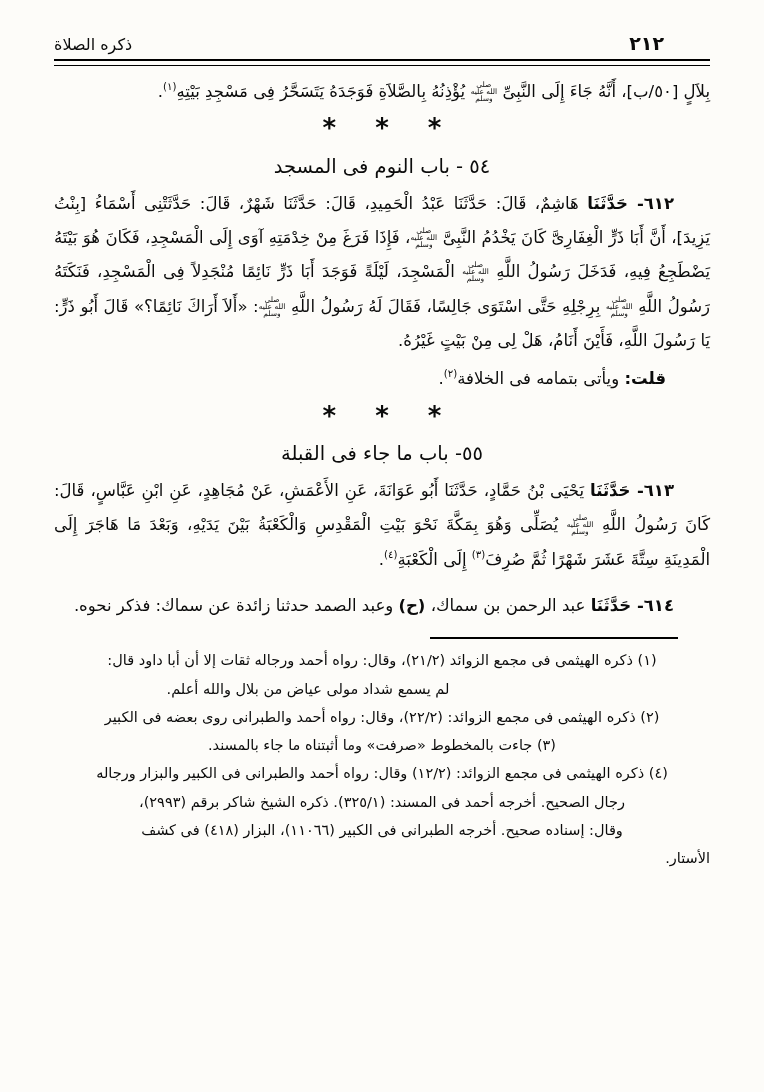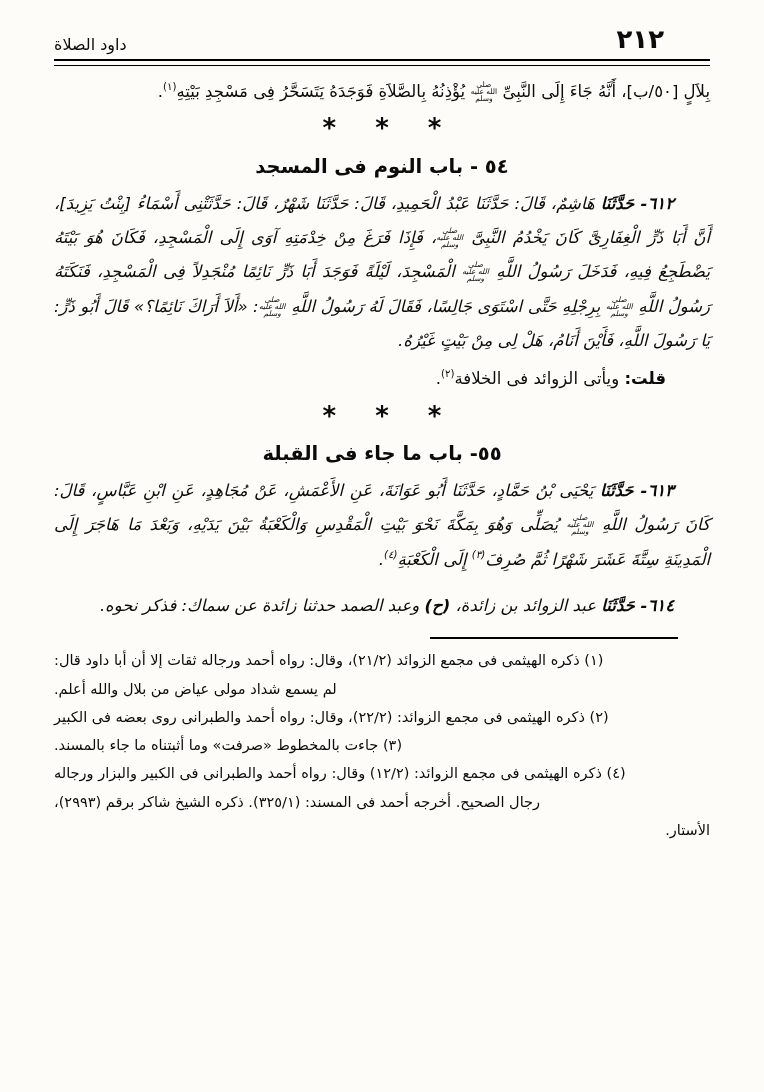--- a/index.html
+++ b/index.html
@@ -22,57 +22,57 @@
   }
   
   .page-header {
     display: flex;
     justify-content: space-between;
     align-items: flex-end;
     height: 30px;
   }
   .page-number {
     font-weight: bold;
-    font-size: 26px;
+    font-size: 19px;
     margin-right: 46px;
     letter-spacing: 2px;
   }
   .book-title {
     font-size: 16px;
   }
   .double-rule {
     margin-top: 5px;
     height: 4px;
     border-top: 2.6px solid #000;
     border-bottom: 1.4px solid #000;
   }
   
   .body-text {
     font-size: 16.5px;
     line-height: 2.08;
     text-align: justify;
   }
   .para { margin: 0; }
   .intro-line { margin-top: 9px; }
-  .hadith { text-indent: 36px; margin-top: 2px; font-style: italic; }
+  .hadith { text-indent: 36px; margin-top: 2px; }
   .hadith-614 { margin-top: 12px; }
   .comment { text-indent: 44px; margin-top: 4px; }
   .stars {
     text-align: center;
     text-indent: 0;
     font-size: 26px;
     font-weight: bold;
     word-spacing: 30px;
     line-height: 1.2;
     margin: 4px 0 2px 0;
   }
   .chapter-title {
     text-align: center;
     font-size: 19.5px;
-    font-weight: bold;
+    font-weight: normal;
     margin: 7px 0 6px 0;
     line-height: 1.5;
   }
   .b { font-weight: bold; }
   .sup {
     font-size: 0.62em;
     vertical-align: 7px;
     line-height: 0;
   }
   .saw {
@@ -91,57 +91,57 @@
     margin-top: 14px;
     font-size: 14.5px;
     line-height: 1.95;
   }
   .fn-rule {
     width: 248px;
     border-top: 2px solid #000;
     margin: 0 32px 7px auto;
   }
   .fn-line {
-    text-align: left;
+    text-align: center;
   }
   .fn-cont-deep { padding-right: 148px; }
   .fn-cont { padding-right: 62px; }
   .fn-last-left { text-align: right; }
 </style>
 </head>
 <body>
 
 <div class="page">
 
   <header class="page-header">
     <div class="page-number">٢١٢</div>
-    <div class="book-title">داود الصلاة</div>
+    <div class="book-title">ذكره الصلاة</div>
   </header>
 
   <div class="double-rule"></div>
 
   <main class="body-text">
 
     <p class="para intro-line"><span>بِلاَلٍ [٥٠/ب]، أَنَّهُ جَاءَ إِلَى النَّبِىِّ </span><span class="saw">صلى الله عليه وسلم</span><span> يُؤْذِنُهُ بِالصَّلاَةِ فَوَجَدَهُ يَتَسَحَّرُ فِى مَسْجِدِ بَيْتِهِ</span><span class="sup">(١)</span><span>.</span></p>
 
     <div class="stars">* * *</div>
 
     <h2 class="chapter-title">٥٤ - باب النوم فى المسجد</h2>
 
     <p class="para hadith"><span class="b">٦١٢- حَدَّثَنَا</span><span> هَاشِمٌ، قَالَ: حَدَّثَنَا عَبْدُ الْحَمِيدِ، قَالَ: حَدَّثَنَا شَهْرٌ، قَالَ: حَدَّثَتْنِى أَسْمَاءُ [بِنْتُ يَزِيدَ]، أَنَّ أَبَا ذَرٍّ الْغِفَارِىَّ كَانَ يَخْدُمُ النَّبِىَّ </span><span class="saw">صلى الله عليه وسلم</span><span>، فَإِذَا فَرَغَ مِنْ خِدْمَتِهِ آوَى إِلَى الْمَسْجِدِ، فَكَانَ هُوَ بَيْتَهُ يَضْطَجِعُ فِيهِ، فَدَخَلَ رَسُولُ اللَّهِ </span><span class="saw">صلى الله عليه وسلم</span><span> الْمَسْجِدَ، لَيْلَةً فَوَجَدَ أَبَا ذَرٍّ نَائِمًا مُنْجَدِلاً فِى الْمَسْجِدِ، فَنَكَتَهُ رَسُولُ اللَّهِ </span><span class="saw">صلى الله عليه وسلم</span><span> بِرِجْلِهِ حَتَّى اسْتَوَى جَالِسًا، فَقَالَ لَهُ رَسُولُ اللَّهِ </span><span class="saw">صلى الله عليه وسلم</span><span>: «أَلاَ أَرَاكَ نَائِمًا؟» قَالَ أَبُو ذَرٍّ: يَا رَسُولَ اللَّهِ، فَأَيْنَ أَنَامُ، هَلْ لِى مِنْ بَيْتٍ غَيْرُهُ.</span></p>
 
-    <p class="para comment"><span class="b">قلت:</span><span> ويأتى الزوائد فى الخلافة</span><span class="sup">(٢)</span><span>.</span></p>
+    <p class="para comment"><span class="b">قلت:</span><span> ويأتى بتمامه فى الخلافة</span><span class="sup">(٢)</span><span>.</span></p>
 
     <div class="stars">* * *</div>
 
     <h2 class="chapter-title">٥٥- باب ما جاء فى القبلة</h2>
 
     <p class="para hadith"><span class="b">٦١٣- حَدَّثَنَا</span><span> يَحْيَى بْنُ حَمَّادٍ، حَدَّثَنَا أَبُو عَوَانَةَ، عَنِ الأَعْمَشِ، عَنْ مُجَاهِدٍ، عَنِ ابْنِ عَبَّاسٍ، قَالَ: كَانَ رَسُولُ اللَّهِ </span><span class="saw">صلى الله عليه وسلم</span><span> يُصَلِّى وَهُوَ بِمَكَّةَ نَحْوَ بَيْتِ الْمَقْدِسِ وَالْكَعْبَةُ بَيْنَ يَدَيْهِ، وَبَعْدَ مَا هَاجَرَ إِلَى الْمَدِينَةِ سِتَّةَ عَشَرَ شَهْرًا ثُمَّ صُرِفَ</span><span class="sup">(٣)</span><span> إِلَى الْكَعْبَةِ</span><span class="sup">(٤)</span><span>.</span></p>
 
-    <p class="para hadith hadith-614"><span class="b">٦١٤- حَدَّثَنَا</span><span> عبد الزوائد بن زائدة، </span><span class="b">(ح)</span><span> وعبد الصمد حدثنا زائدة عن سماك: فذكر نحوه.</span></p>
+    <p class="para hadith hadith-614"><span class="b">٦١٤- حَدَّثَنَا</span><span> عبد الرحمن بن سماك، </span><span class="b">(ح)</span><span> وعبد الصمد حدثنا زائدة عن سماك: فذكر نحوه.</span></p>
 
   </main>
 
   <footer class="footnotes">
 
     <div class="fn-rule"></div>
 
     <div class="fn">
       <div class="fn-line">(١) ذكره الهيثمى فى مجمع الزوائد (٢١/٢)، وقال: رواه أحمد ورجاله ثقات إلا أن أبا داود قال:</div>
       <div class="fn-line fn-cont-deep">لم يسمع شداد مولى عياض من بلال والله أعلم.</div>
@@ -151,18 +151,19 @@
       <div class="fn-line">(٢) ذكره الهيثمى فى مجمع الزوائد: (٢٢/٢)، وقال: رواه أحمد والطبرانى روى بعضه فى الكبير</div>
     </div>
 
     <div class="fn">
       <div class="fn-line">(٣) جاءت بالمخطوط «صرفت» وما أثبتناه ما جاء بالمسند.</div>
     </div>
 
     <div class="fn">
       <div class="fn-line">(٤) ذكره الهيثمى فى مجمع الزوائد: (١٢/٢) وقال: رواه أحمد والطبرانى فى الكبير والبزار ورجاله</div>
       <div class="fn-line">رجال الصحيح. أخرجه أحمد فى المسند: (٣٢٥/١). ذكره الشيخ شاكر برقم (٢٩٩٣)،</div>
+      <div class="fn-line">وقال: إسناده صحيح. أخرجه الطبرانى فى الكبير (١١٠٦٦)، البزار (٤١٨) فى كشف</div>
       <div class="fn-line fn-last-left">الأستار.</div>
     </div>
 
   </footer>
 
 </div>
 
 </body></html>

